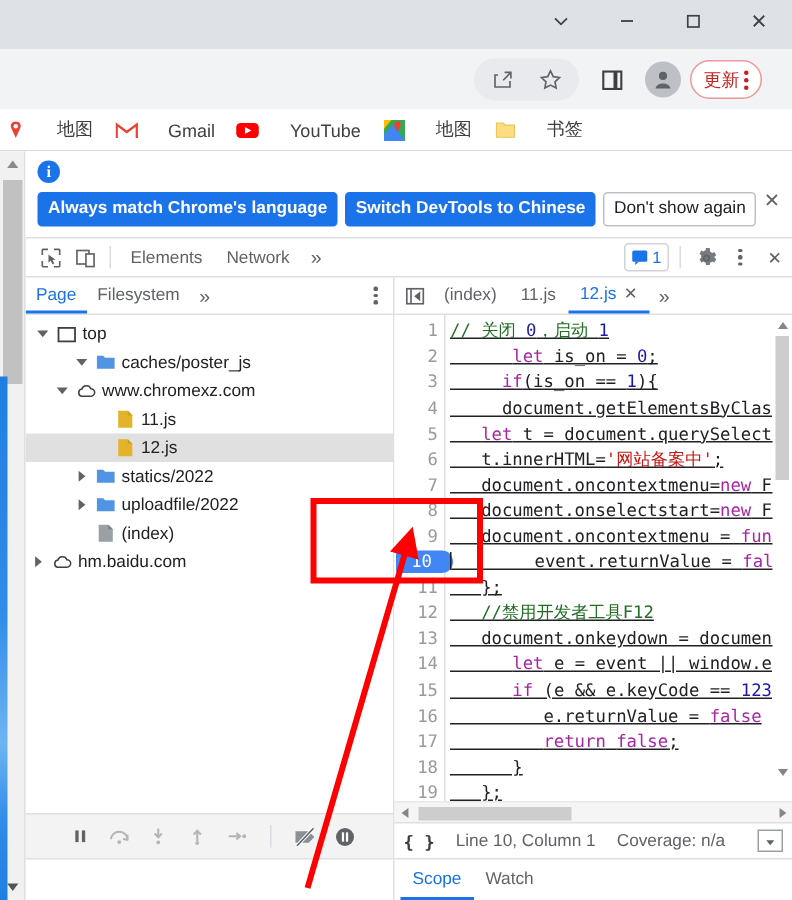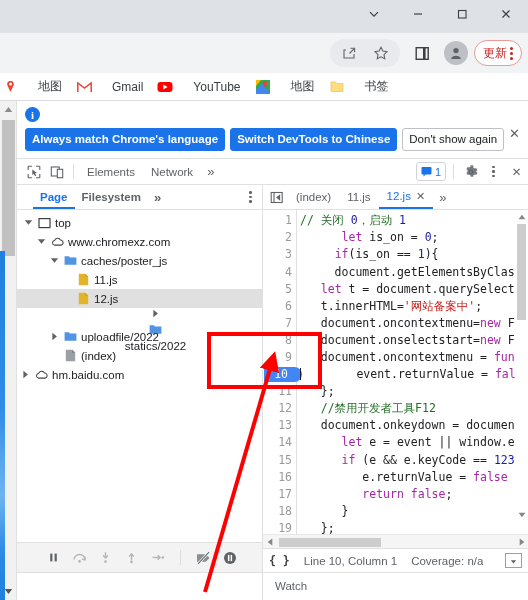--- a/index.html
+++ b/index.html
@@ -18,21 +18,21 @@
   .wincontrols { display: flex; }
   .wc {
     width: 44px; height: 28px; display: flex; align-items: center;
     justify-content: center; color: #3c4043;
   }
   .wc svg { display:block; }
 
   .toolbar {
     height: 40px; background: #f1f3f4;
     display: flex; align-items: center; justify-content: flex-end;
-    padding-right: 6px; gap: 0px;
+    padding-right: 20px; gap: 0px;
   }
   .omnipill {
     display:flex; align-items:center; gap:2px;
     background:#e8eaed; border-radius:16px; height:28px; padding:0 4px;
     margin-right:6px;
   }
   .ticon {
     width: 30px; height: 28px; display:flex; align-items:center;
     justify-content:center; color:#5f6368; cursor:pointer;
   }
@@ -127,21 +127,21 @@
   .dt-kebab { display:flex; flex-direction:column; gap:2px; align-items:center;}
   .dt-kebab i { width:2.5px; height:2.5px; border-radius:50%; background:#5f6368; display:block;}
 
   
   .dt-main { flex:1; display:flex; min-height:0; }
 
   
   .navigator { width:246px; flex:none; display:flex; flex-direction:column; border-right:1px solid #e0e0e0; min-width:0;}
   .nav-tabs {
     height:25px; display:flex; align-items:center; font-size:11.5px;
-    color:#5f6368; border-bottom:1px solid #e0e0e0; padding-left:16px;font-weight:bold;
+    color:#5f6368; border-bottom:1px solid #e0e0e0; padding-left:0;
   }
   .nav-tab { padding:0 7px; height:24px; line-height:24px; cursor:pointer;}
   .nav-tab.active { color:#1a73e8; border-bottom:2px solid #1a73e8;}
   .nav-tree { flex:1; overflow:hidden; padding-top:3px; font-size:11.5px; color:#202124;}
   .trow {
     display:flex; align-items:center; height:19px; gap:4px; white-space:nowrap; cursor:pointer;
   }
   .trow.selected { background:#e0e0e0; }
   .tw { width:11px; height:11px; display:flex; align-items:center; justify-content:center; flex:none; color:#5f6368;}
   .ico { width:13px; height:13px; flex:none; display:flex; align-items:center; justify-content:center;}
@@ -171,21 +171,21 @@
   .gline { height:17.1px; line-height:17.1px; padding-right:4px; position:relative;}
   .gline.bp { color:#fff; }
   .bp-chip {
     position:absolute; left:1px; top:1px; right:-6px; height:15px;
     background:#4285f4; color:#fff;
     border-radius:2px 8px 8px 2px;
   }
   .bp-num { position:relative; z-index:2; padding-right:4px; }
   .code {
     flex:1; font-family:"DejaVu Sans Mono", monospace; font-size:11.5px;
-    color:#202124; padding-top:2px; overflow:hidden; white-space:pre; position:relative;
+    color:#202124; padding-top:2px; overflow:hidden; white-space:pre; position:relative;text-decoration:underline;
   }
   .cline { height:17.1px; line-height:17.1px; padding-left:3px;}
   .cur { display:inline-block; width:1px; height:12px; background:#202124; vertical-align:-2px;}
   .kw  { color:#a626a4; }
   .num { color:#1a1aa6; }
   .str { color:#c41a16; }
   .com { color:#236e25; }
   .plain { color:#202124; }
 
   .vscroll {
@@ -436,67 +436,67 @@
                   <path d="M0.8 2.3 H8.2 L4.5 6.8 Z" fill="#5f6368"></path>
                 </svg>
               </span>
               <span class="ico">
                 <svg width="13" height="12" viewBox="0 0 13 12">
                   <rect x="1" y="1.6" width="11" height="9" fill="none" stroke="#3c4043" stroke-width="1.2"></rect>
                 </svg>
               </span>
               <span>top</span>
             </div>
+            <div class="trow" style="padding-left: 32px;">
+              <span class="tw">
+                <svg width="9" height="9" viewBox="0 0 9 9">
+                  <path d="M0.8 2.3 H8.2 L4.5 6.8 Z" fill="#5f6368"></path>
+                </svg>
+              </span>
+              <span class="ico">
+                <svg width="13" height="11" viewBox="0 0 13 11">
+                  <path d="M0.6 1.2 H4.9 L6 2.5 H12.4 V9.8 H0.6Z" fill="#5094e3"></path>
+                </svg>
+              </span>
+              <span>caches/poster_js</span>
+            </div>
             <div class="trow" style="padding-left: 19px;">
               <span class="tw">
                 <svg width="9" height="9" viewBox="0 0 9 9">
                   <path d="M0.8 2.3 H8.2 L4.5 6.8 Z" fill="#5f6368"></path>
                 </svg>
               </span>
               <span class="ico">
                 <svg width="14" height="11" viewBox="0 0 14 11" fill="none" stroke="#3c4043" stroke-width="1.1">
                   <path d="M3.6 9.4 A2.6 2.6 0 0 1 3.9 4.3 A3.4 3.4 0 0 1 10.3 4 A2.7 2.7 0 0 1 10.4 9.4 Z"></path>
                 </svg>
               </span>
               <span>www.chromexz.com</span>
             </div>
-            <div class="trow" style="padding-left: 32px;">
-              <span class="tw">
-                <svg width="9" height="9" viewBox="0 0 9 9">
-                  <path d="M0.8 2.3 H8.2 L4.5 6.8 Z" fill="#5f6368"></path>
-                </svg>
-              </span>
-              <span class="ico">
-                <svg width="13" height="11" viewBox="0 0 13 11">
-                  <path d="M0.6 1.2 H4.9 L6 2.5 H12.4 V9.8 H0.6Z" fill="#5094e3"></path>
-                </svg>
-              </span>
-              <span>caches/poster_js</span>
-            </div>
             <div class="trow" style="padding-left: 45px;">
               <span class="tw"></span>
               <span class="ico">
                 <svg width="11" height="13" viewBox="0 0 11 13">
                   <path d="M0.8 0.8 H7.2 L10.2 3.8 V12.2 H0.8Z" fill="#e3b429"></path>
                   <path d="M7.2 0.8 L10.2 3.8 H7.2Z" fill="#c9a020"></path>
                 </svg>
               </span>
               <span>11.js</span>
             </div>
             <div class="trow selected" style="padding-left: 45px;">
               <span class="tw"></span>
               <span class="ico">
                 <svg width="11" height="13" viewBox="0 0 11 13">
                   <path d="M0.8 0.8 H7.2 L10.2 3.8 V12.2 H0.8Z" fill="#e3b429"></path>
                   <path d="M7.2 0.8 L10.2 3.8 H7.2Z" fill="#c9a020"></path>
                 </svg>
               </span>
               <span>12.js</span>
             </div>
-            <div class="trow" style="padding-left: 32px; flex-direction: column;">
+            <div class="trow" style="padding-left: 32px;">
               <span class="tw">
                 <svg width="9" height="9" viewBox="0 0 9 9">
                   <path d="M2.4 0.8 V8.2 L6.9 4.5 Z" fill="#5f6368"></path>
                 </svg>
               </span>
               <span class="ico">
                 <svg width="13" height="11" viewBox="0 0 13 11">
                   <path d="M0.6 1.2 H4.9 L6 2.5 H12.4 V9.8 H0.6Z" fill="#5094e3"></path>
                 </svg>
               </span>
@@ -676,20 +676,21 @@
                 <path d="M5.5 7.5 L2.8 4.2 H8.2Z" fill="#5f6368"></path>
               </svg>
           </span>
         </div>
       </div>
     </div>
 
     <div class="drawer">
       <div class="dw-left"></div>
       <div class="dw-right">
+        <div class="dw-tab active">Scope</div>
         <div class="dw-tab">Watch</div>
       </div>
     </div>
   </div>
 </div>
 
 <div class="anno-box"></div>
 <svg class="anno-arrow">
   <defs>
     <marker id="ah" markerWidth="5" markerHeight="5" refX="2.2" refY="2.5" orient="auto">

